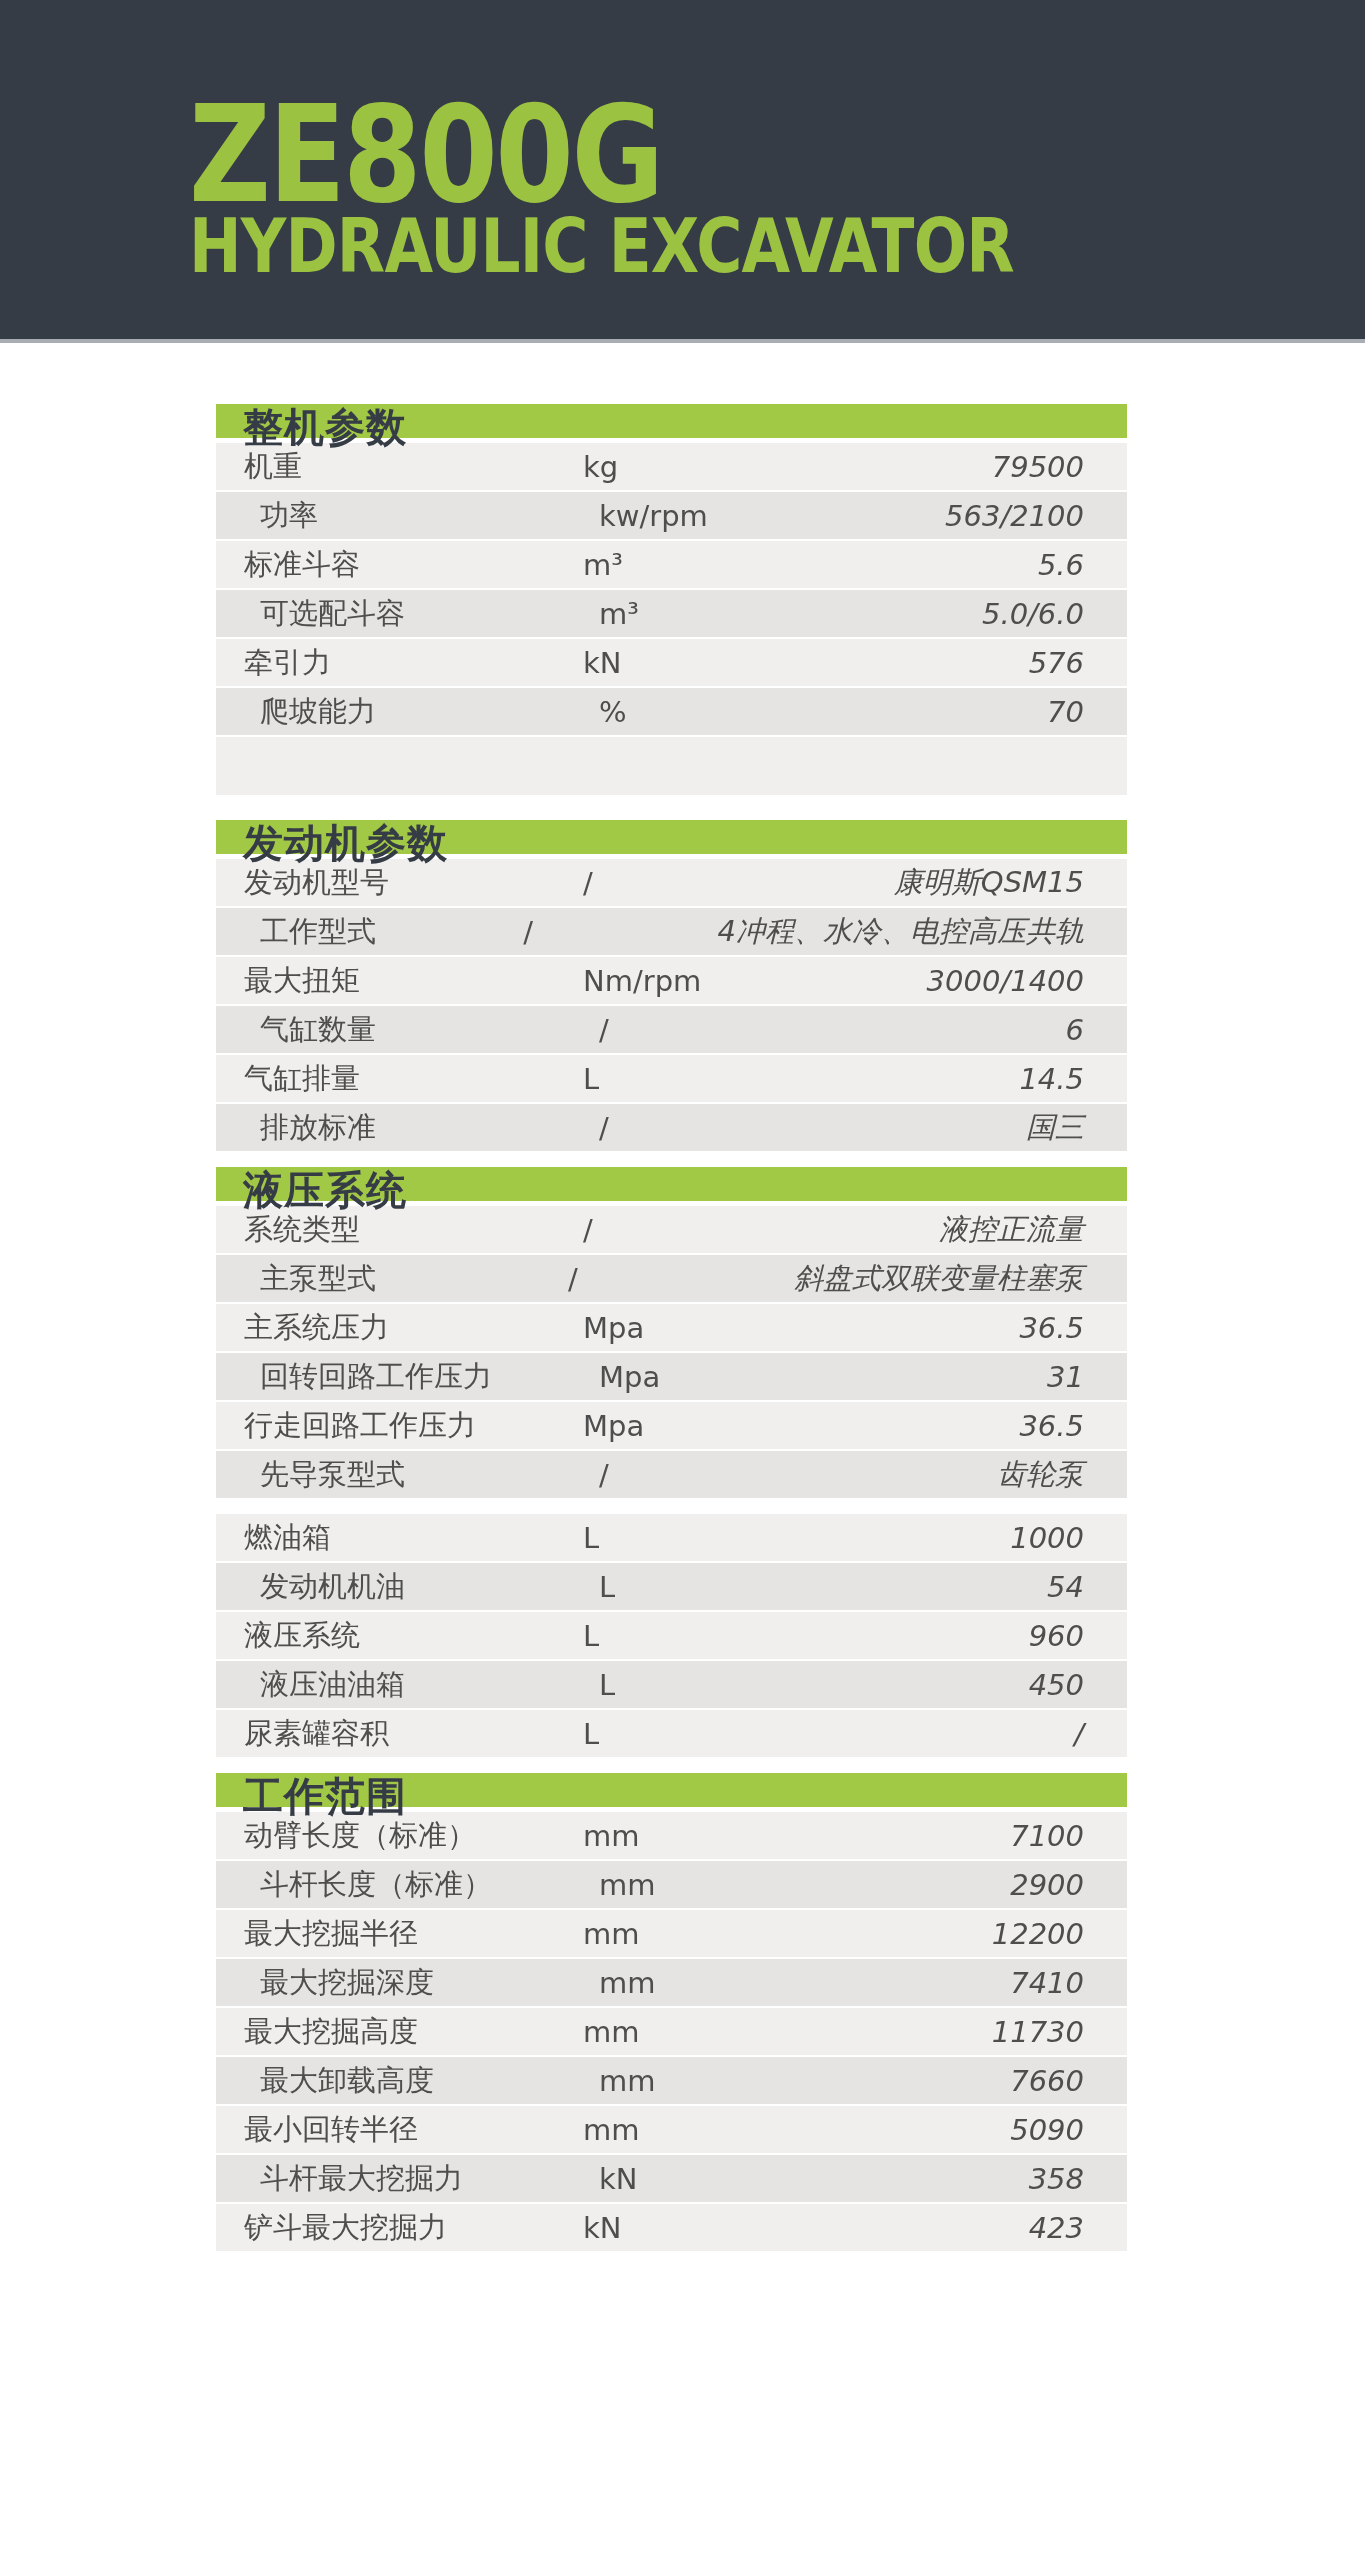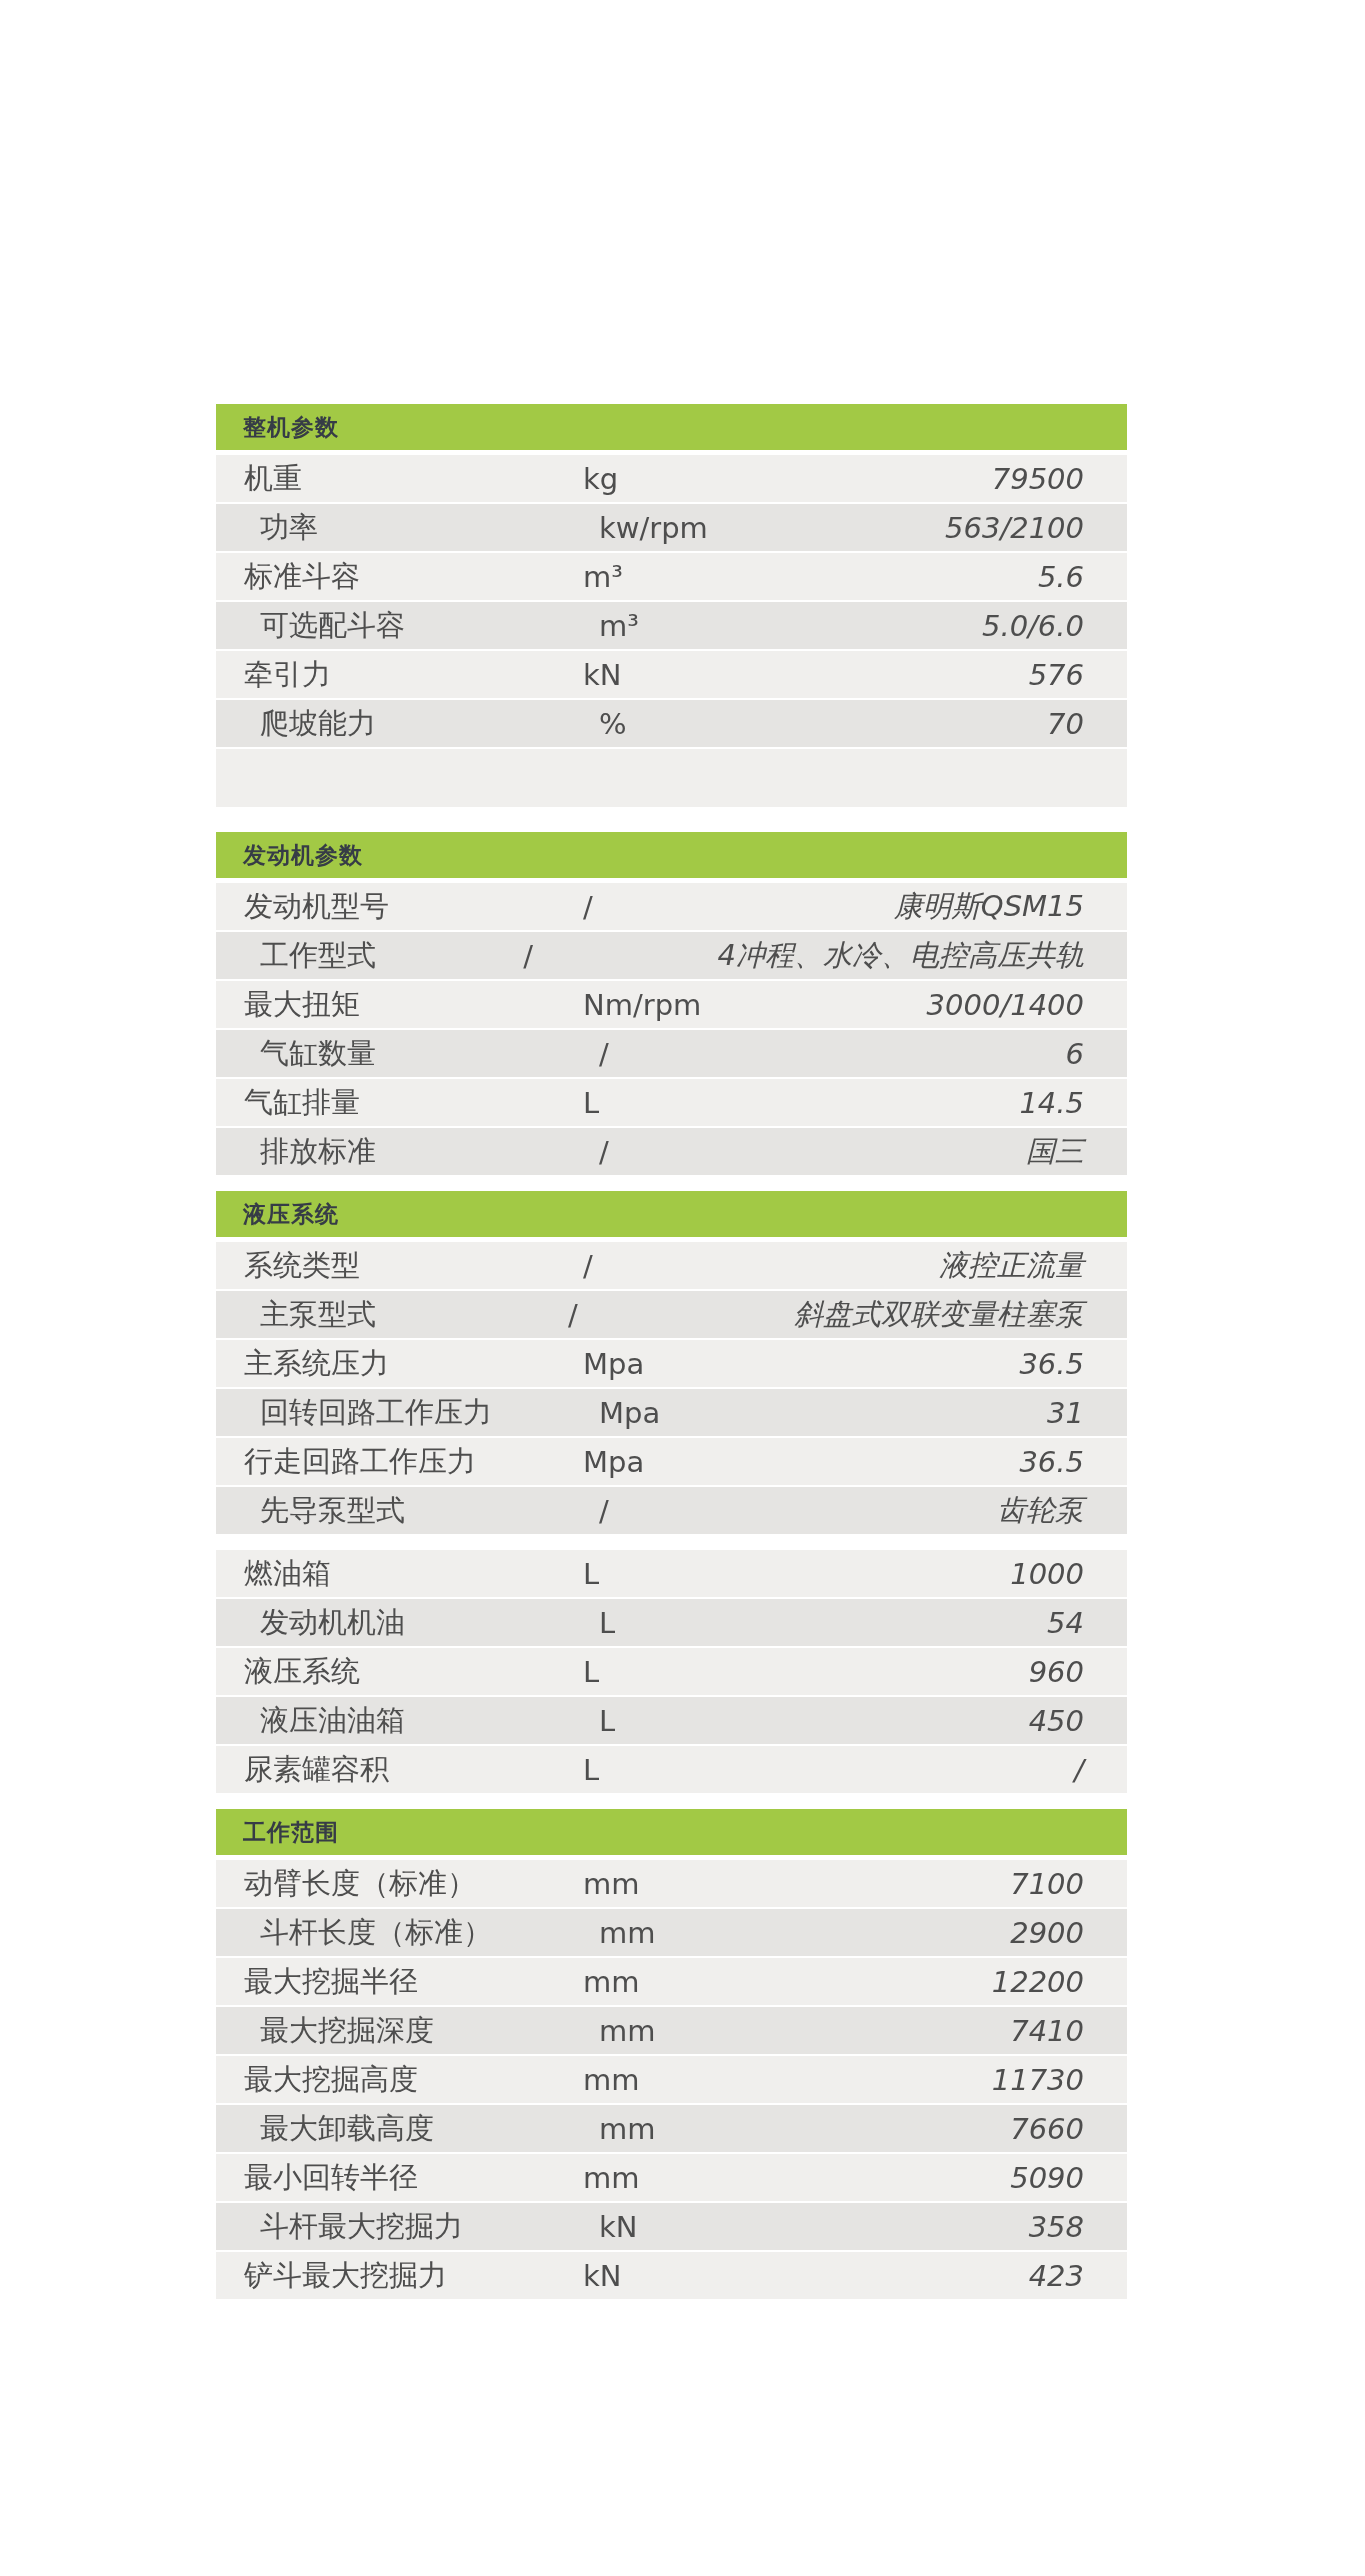--- a/index.html
+++ b/index.html
@@ -58,25 +58,25 @@
   
   .tables{
     position:absolute;
     left:216px;
     top:404px;
     width:911px;
   }
   .spec-table{margin-bottom:16px;}
   .spec-table:nth-child(1){margin-bottom:25px;}
   .section-header{
-    height:46px;
+    height:34px;
     line-height:47px;
     background:var(--green-bar);
     color:var(--dark);
-    font-size:23px;
+    font-size:40px;
     font-weight:bold;
     padding-left:27px;
     margin-bottom:5px;
     letter-spacing:1px;
   }
   .row{
     display:flex;
     align-items:center;
     height:47px;
     margin-bottom:2px;
@@ -89,20 +89,24 @@
   .row-empty{height:58px;margin-bottom:0;}
   .cell{display:block;white-space:nowrap;overflow:visible;}
   .cell.label{width:338px;padding-left:28px;}
   .cell.unit{width:219px;}
   .cell.value{flex:1;text-align:right;padding-right:43px;font-style:italic;}
 </style>
 </head>
 <body>
 
 <div class="page">
+  <header class="hero">
+    <div class="model">ZE800G</div>
+    <div class="subtitle">HYDRAULIC EXCAVATOR</div>
+  </header>
   <main class="tables">
   <section class="spec-table">
     <div class="section-header">整机参数</div>
     <div class="rows">
   <div class="row row-light">
     <span class="cell label">机重</span>
     <span class="cell unit">kg</span>
     <span class="cell value">79500</span>
   </div>
 

